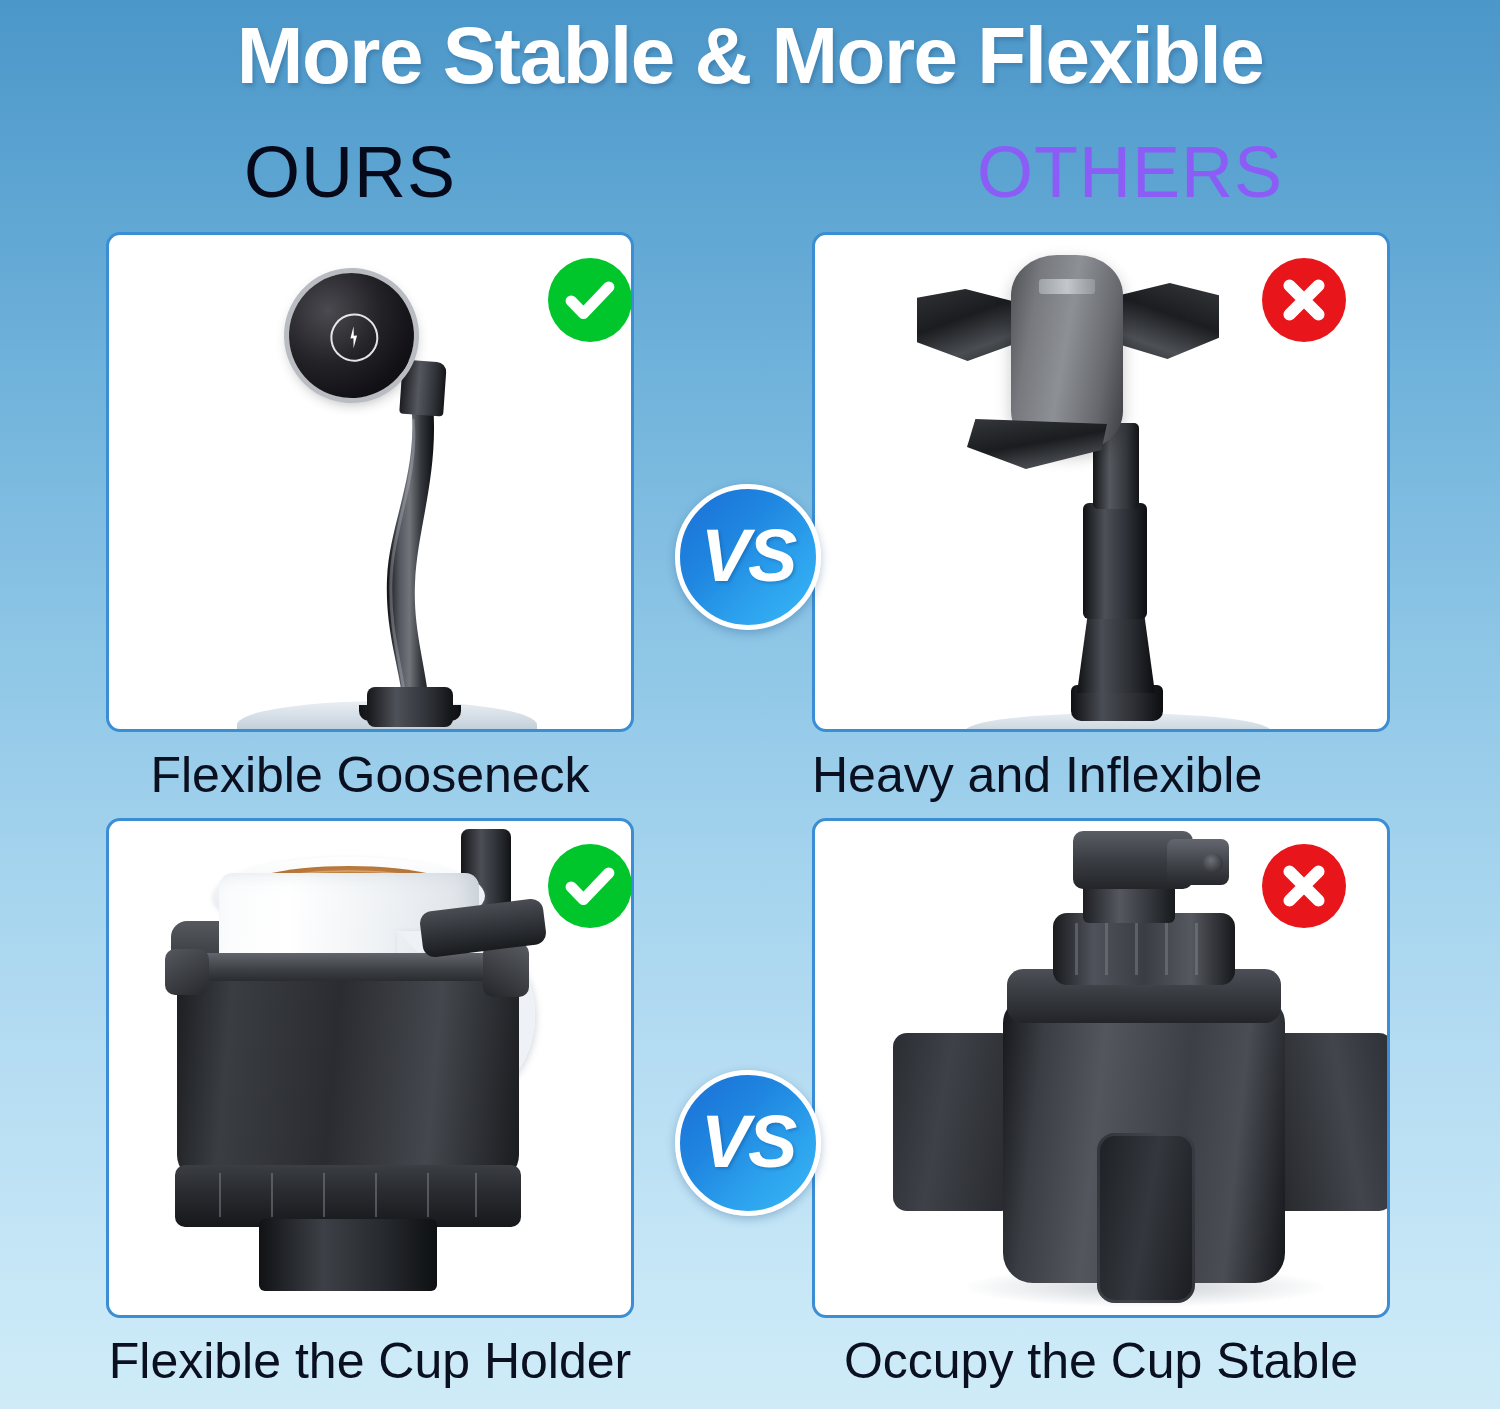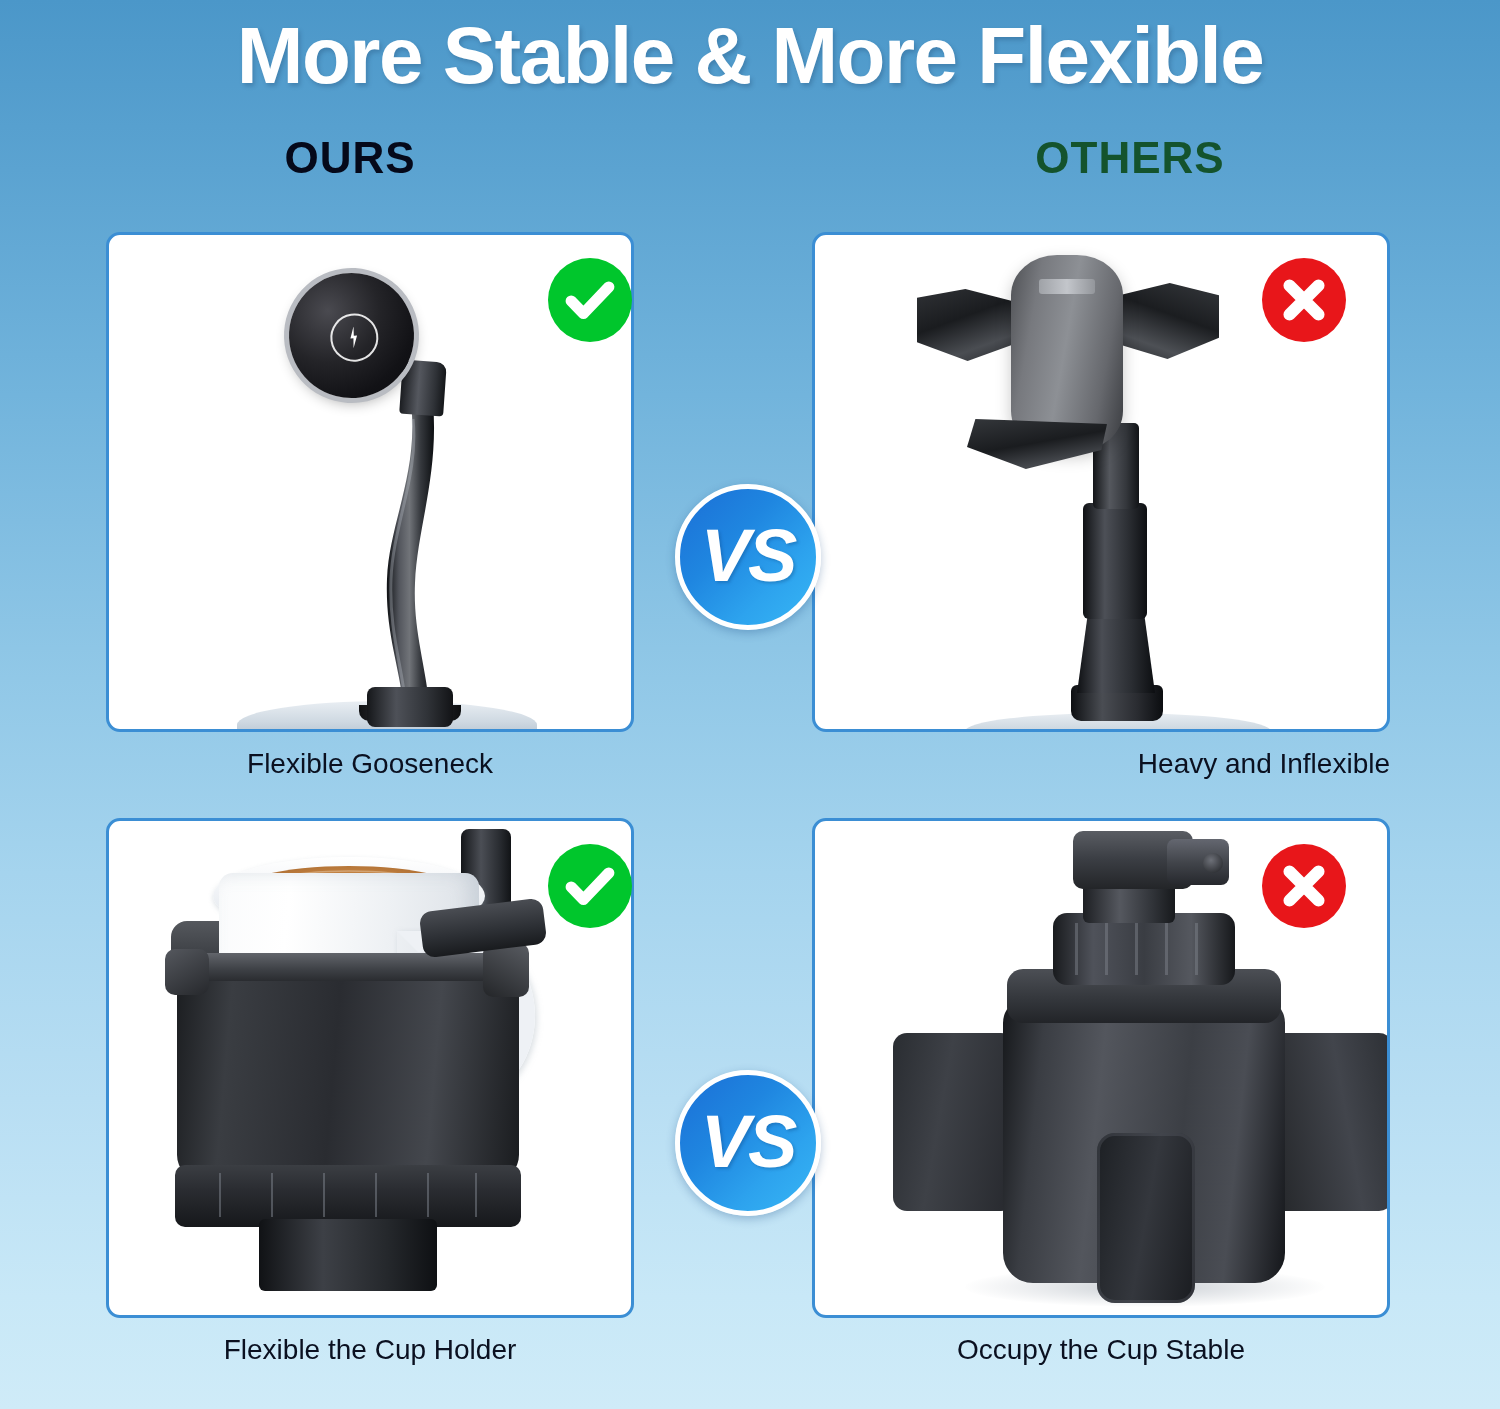--- a/index.html
+++ b/index.html
@@ -32,53 +32,53 @@
     color: #ffffff;
     text-shadow: 2px 3px 4px rgba(30,70,110,0.30);
     white-space: nowrap;
     line-height: 1.05;
   }
 
   
   .col-head {
     position: absolute;
     top: 136px;
-    font-size: 44px;
-    font-weight: 700;
+    font-size: 72px;
+    font-weight: 400;
     letter-spacing: 1px;
     line-height: 1;
   }
   .col-head.ours   { left: 0;    width: 700px;  text-align: center; color: #05091a; }
-  .col-head.others { left: 780px; width: 700px; text-align: center; color: #14532d; }
+  .col-head.others { left: 780px; width: 700px; text-align: center; color: #8b5cf6; }
 
   
   .panel {
     position: absolute;
     background: #ffffff;
     border: 3px solid #3b8ed4;
     border-radius: 14px;
     overflow: hidden;
     box-sizing: border-box;
   }
   .p-tl { left: 106px;  top: 232px;  width: 528px; height: 500px; }
   .p-tr { left: 812px;  top: 232px;  width: 578px; height: 500px; }
   .p-bl { left: 106px;  top: 818px;  width: 528px; height: 500px; }
   .p-br { left: 812px;  top: 818px;  width: 578px; height: 500px; }
 
   
   .caption {
     position: absolute;
-    font-size: 28px;
+    font-size: 50px;
     font-weight: 400;
     color: #0a1020;
     line-height: 1;
     white-space: nowrap;
   }
   .cap-tl { top: 750px;  left: 106px; width: 528px; text-align: center; }
-  .cap-tr { top: 750px;  left: 812px; width: 578px; text-align: right; }
+  .cap-tr { top: 750px;  left: 812px; width: 578px; text-align: left; }
   .cap-bl { top: 1336px; left: 96px;  width: 548px; text-align: center; }
   .cap-br { top: 1336px; left: 812px; width: 578px; text-align: center; }
 
   
   .badge {
     position: absolute;
     width: 84px; height: 84px;
     border-radius: 50%;
     display: flex; align-items: center; justify-content: center;
     z-index: 6;

